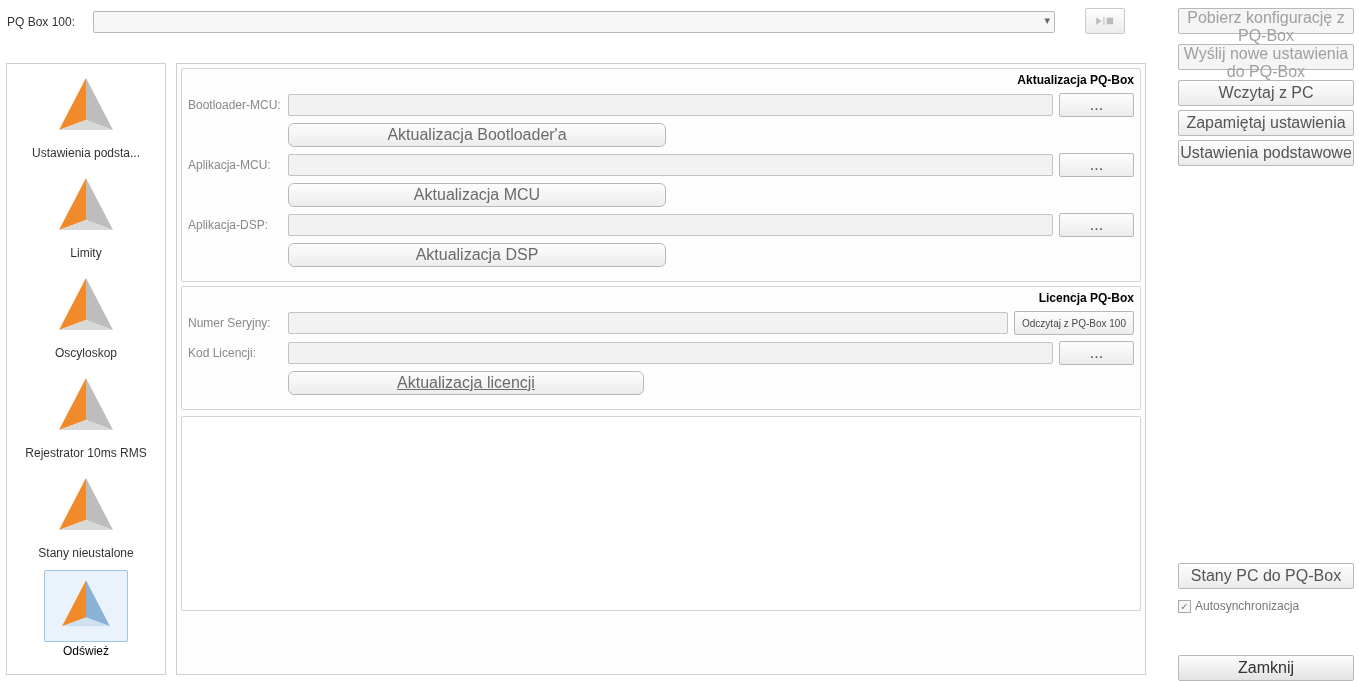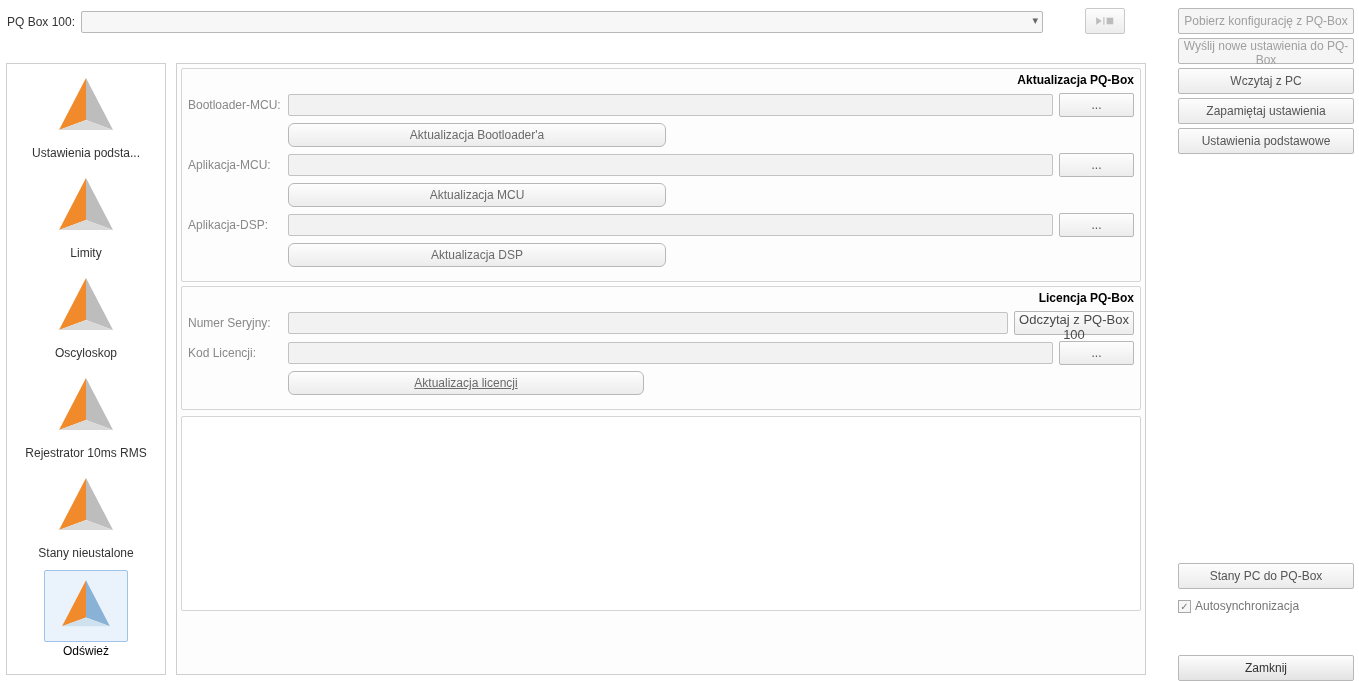--- a/index.html
+++ b/index.html
@@ -1,20 +1,20 @@
 <!DOCTYPE html>
 <html><head>
 <meta charset="utf-8">
 <style>
   * { box-sizing: border-box; margin: 0; padding: 0; font-family: "Segoe UI", Tahoma, Arial, sans-serif; font-size: 12px; }
   body { width: 1359px; height: 681px; background: #ffffff; position: relative; overflow: hidden; color: #333; }
 
   
   .topbar { position: absolute; left: 7px; top: 10px; height: 24px; display: flex; align-items: center; }
-  .topbar-label { color: #333; margin-right: 6px; white-space: nowrap; }
+  .topbar-label { color: #333; margin-right: 18px; white-space: nowrap; }
   .topbar-select { width: 962px; height: 22px; border: 1px solid #b8b8b8; background: #f7f7f7; position: relative; border-radius: 2px; }
   .topbar-select .chev { position: absolute; right: 4px; top: 2px; color: #666; font-size: 11px; }
   .play-btn { position: absolute; left: 1085px; top: 8px; width: 40px; height: 26px; border: 1px solid #c9c9c9; background: linear-gradient(#fdfdfd,#ececec); border-radius: 2px; display: flex; align-items: center; justify-content: center; color: #b5b5b5; }
   .play-btn svg { width: 22px; height: 14px; }
 
   
   .sidebar { position: absolute; left: 6px; top: 63px; width: 160px; height: 612px; border: 1px solid #cfcfcf; background: #fff; overflow: hidden; }
   .sb-item { width: 100%; display: flex; flex-direction: column; align-items: center; padding: 6px 0 4px 0; cursor: pointer; }
   .sb-item .iconbox { width: 90px; height: 74px; display: flex; align-items: center; justify-content: center; }
   .sb-item .cap { margin-top: 2px; text-align: right; white-space: nowrap; overflow: hidden; text-overflow: ellipsis; max-width: 140px; color: #333; }
@@ -25,35 +25,35 @@
   .main { position: absolute; left: 176px; top: 63px; width: 970px; height: 612px; border: 1px solid #cfcfcf; background: #fdfdfd; }
   .group { margin: 4px 4px 0 4px; border: 1px solid #d5d5d5; border-radius: 2px; }
   .group-title { padding: 4px 6px 2px 6px; color: #000; font-weight: 600; text-align: right; }
   .group-body { padding: 4px 6px 8px 6px; }
   .row { display: flex; align-items: center; margin-bottom: 6px; }
   .lbl { width: 100px; color: #888; }
   .txt { flex: 1; height: 22px; border: 1px solid #c3c3c3; background: #f2f2f2; border-radius: 2px; }
   .browse { width: 75px; height: 24px; margin-left: 6px; border: 1px solid #b8b8b8; background: linear-gradient(#fdfdfd,#ececec); border-radius: 2px; color: #555; }
   .act-btn { width: 378px; height: 24px; margin-left: 100px; border: 1px solid #b8b8b8; background: linear-gradient(#fdfdfd,#ececec); border-radius: 6px; color: #6b6b6b; }
   .act-btn.small { width: 356px; text-decoration: underline; }
-  .read-btn { width: 120px; height: 24px; margin-left: 6px; border: 1px solid #b8b8b8; background: linear-gradient(#fdfdfd,#ececec); border-radius: 2px; color: #4a4a4a; font-size: 13px; }
+  .read-btn { width: 120px; height: 24px; margin-left: 6px; border: 1px solid #b8b8b8; background: linear-gradient(#fdfdfd,#ececec); border-radius: 2px; color: #4a4a4a; font-size: 10px; }
 
   .logarea { margin: 6px 4px 4px 4px; border: 1px solid #d5d5d5; background: #fff; height: 195px; border-radius: 2px; }
 
   
   .rcol { position: absolute; left: 1178px; top: 8px; width: 176px; }
   .rbtn { width: 176px; height: 26px; border: 1px solid #b8b8b8; background: linear-gradient(#fdfdfd,#ebebeb); border-radius: 2px; color: #555; margin-bottom: 4px; }
   .rbtn.disabled { color: #a0a0a0; background: #f5f5f5; }
   .rbottom { position: absolute; left: 1178px; top: 563px; width: 176px; }
   .chk { display: flex; align-items: center; gap: 4px; margin-top: 6px; color: #777; }
   .chkbox { width: 13px; height: 13px; border:1px solid #a8a8a8; background:#f6f6f6; display:flex; align-items:center; justify-content:center; font-size:10px; color:#7a7a7a;}
   .close-row { position: absolute; left: 1178px; top: 655px; width: 176px; height: 28px; }
   .close-row .rbtn { background: linear-gradient(#fdfdfd,#e3e3e3); color:#333; font-weight:400; }
 
-  button { cursor: pointer; font-size: 12px; }
+  button { cursor: pointer; font-size: 16px; }
 </style>
 </head>
 <body>
 
 <div class="topbar">
   <span class="topbar-label">PQ Box 100:</span>
   <div class="topbar-select">
     <span class="chev">▾</span>
   </div>
 </div>

